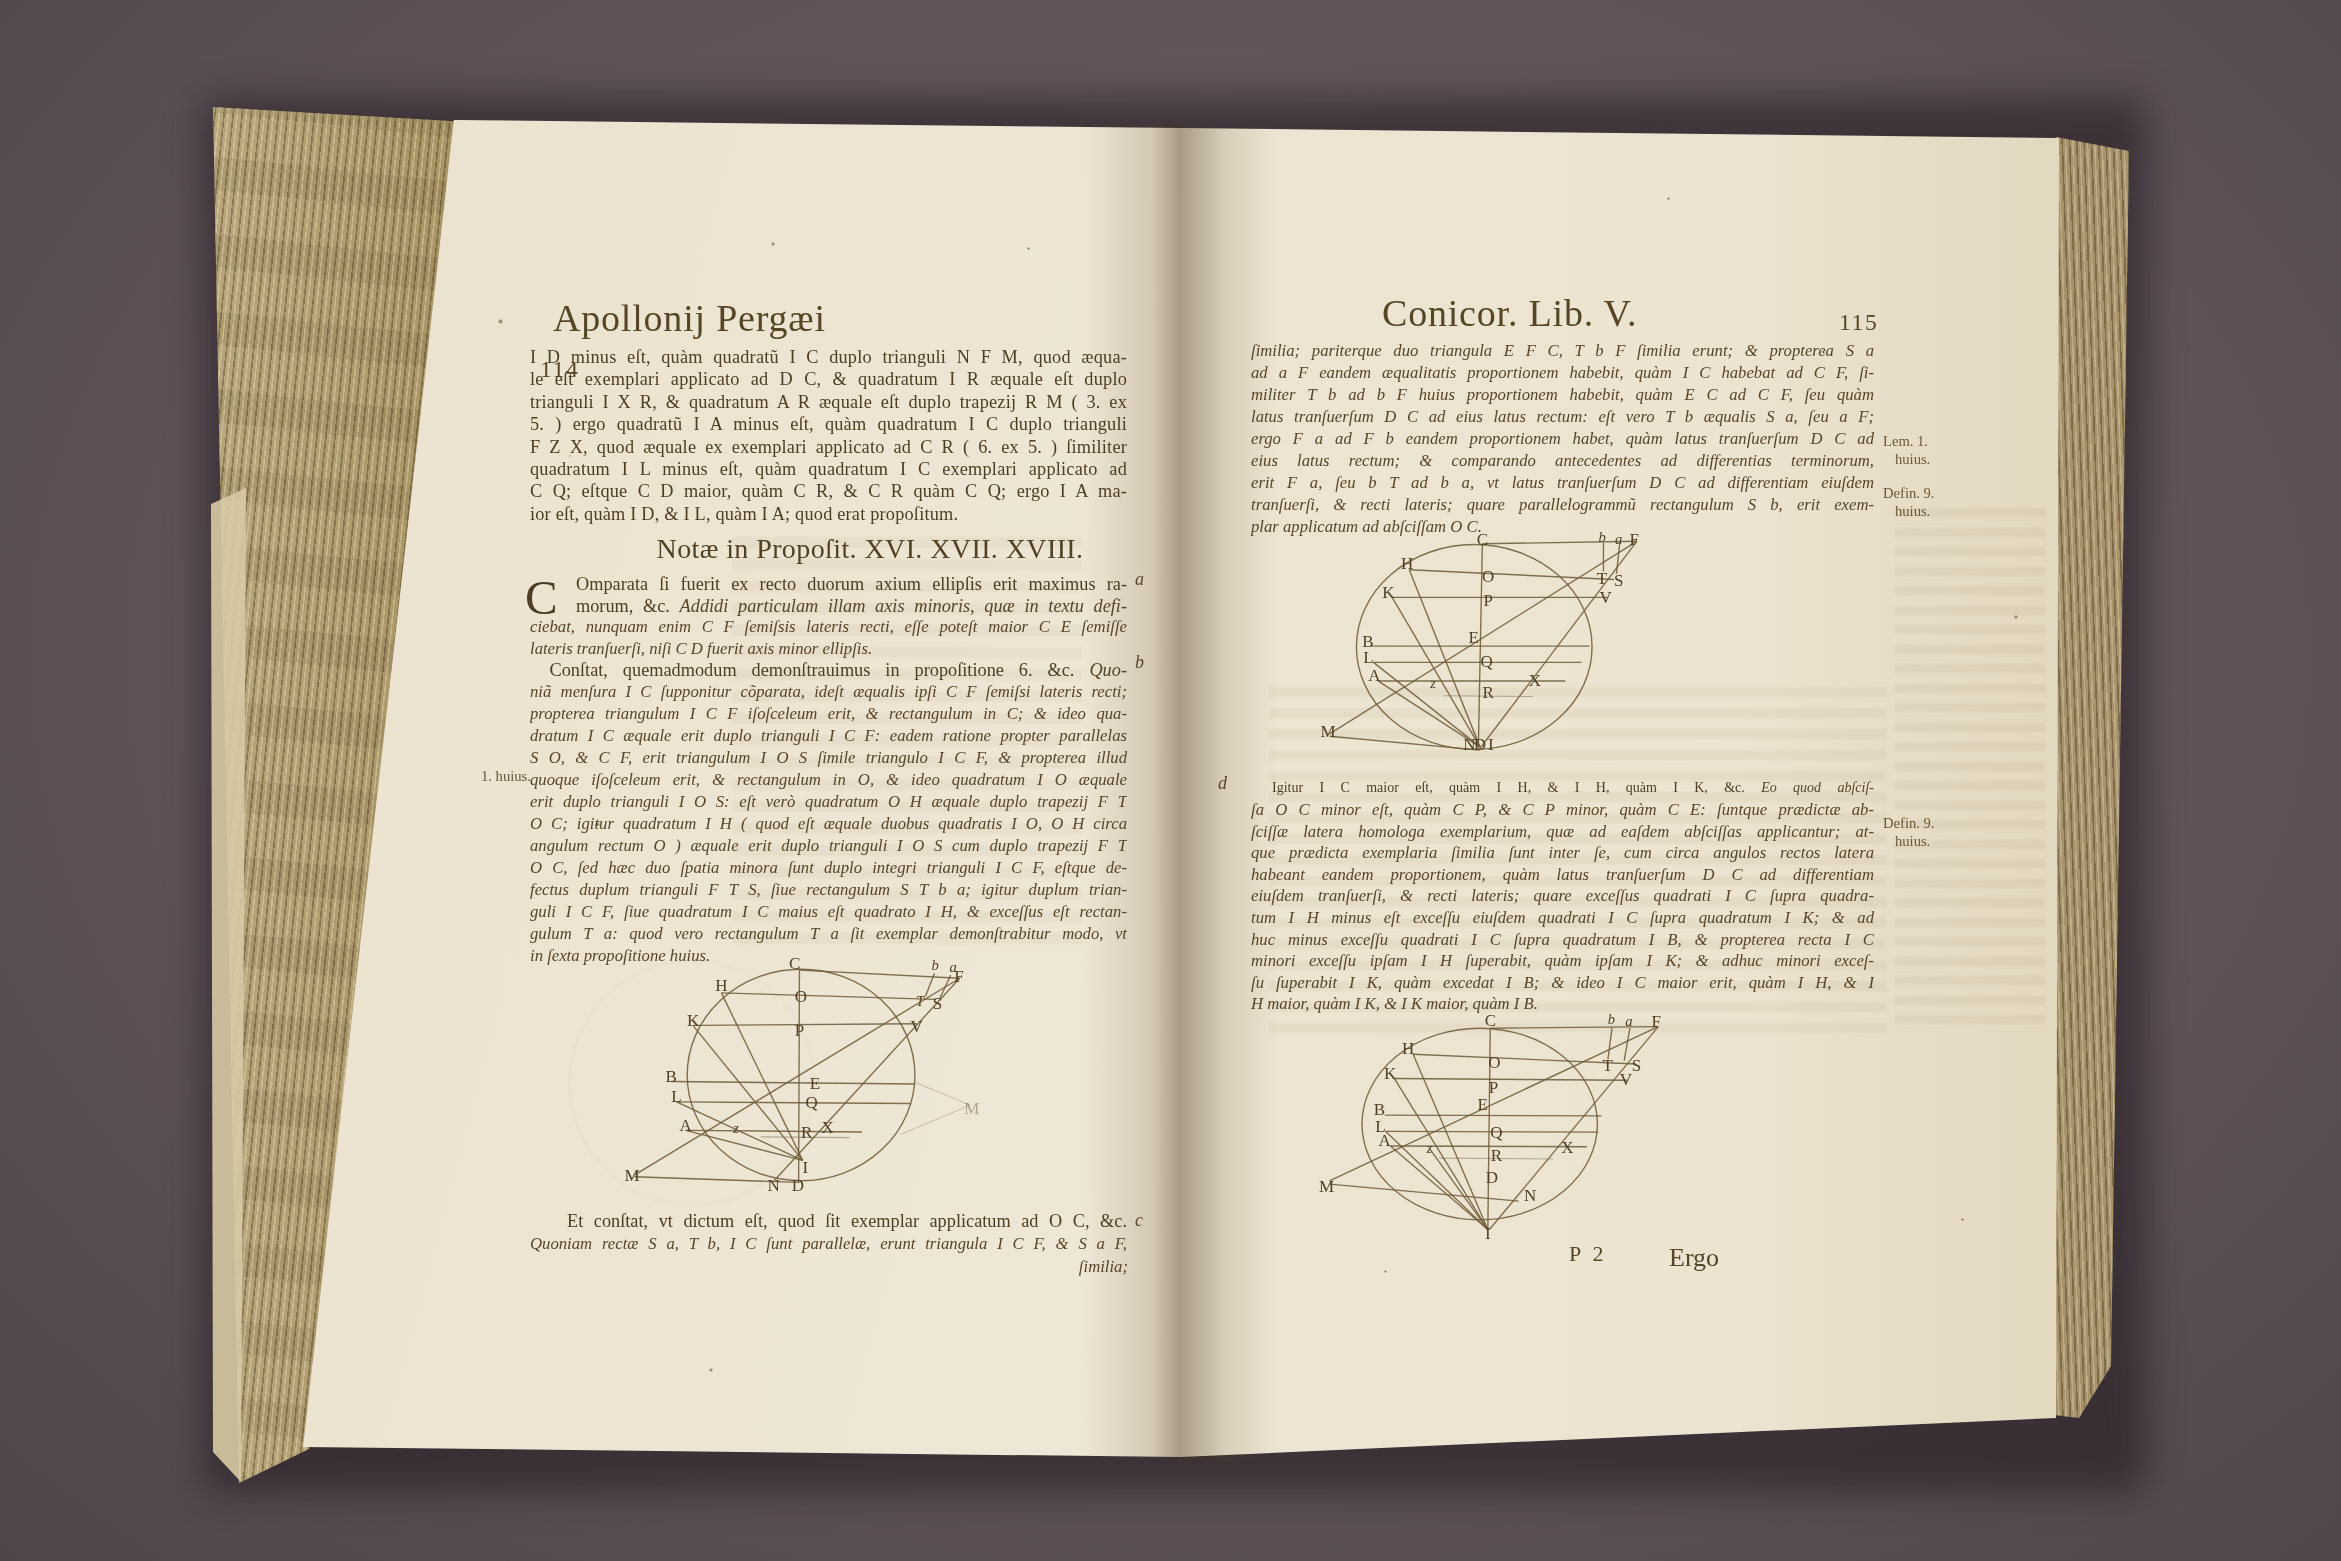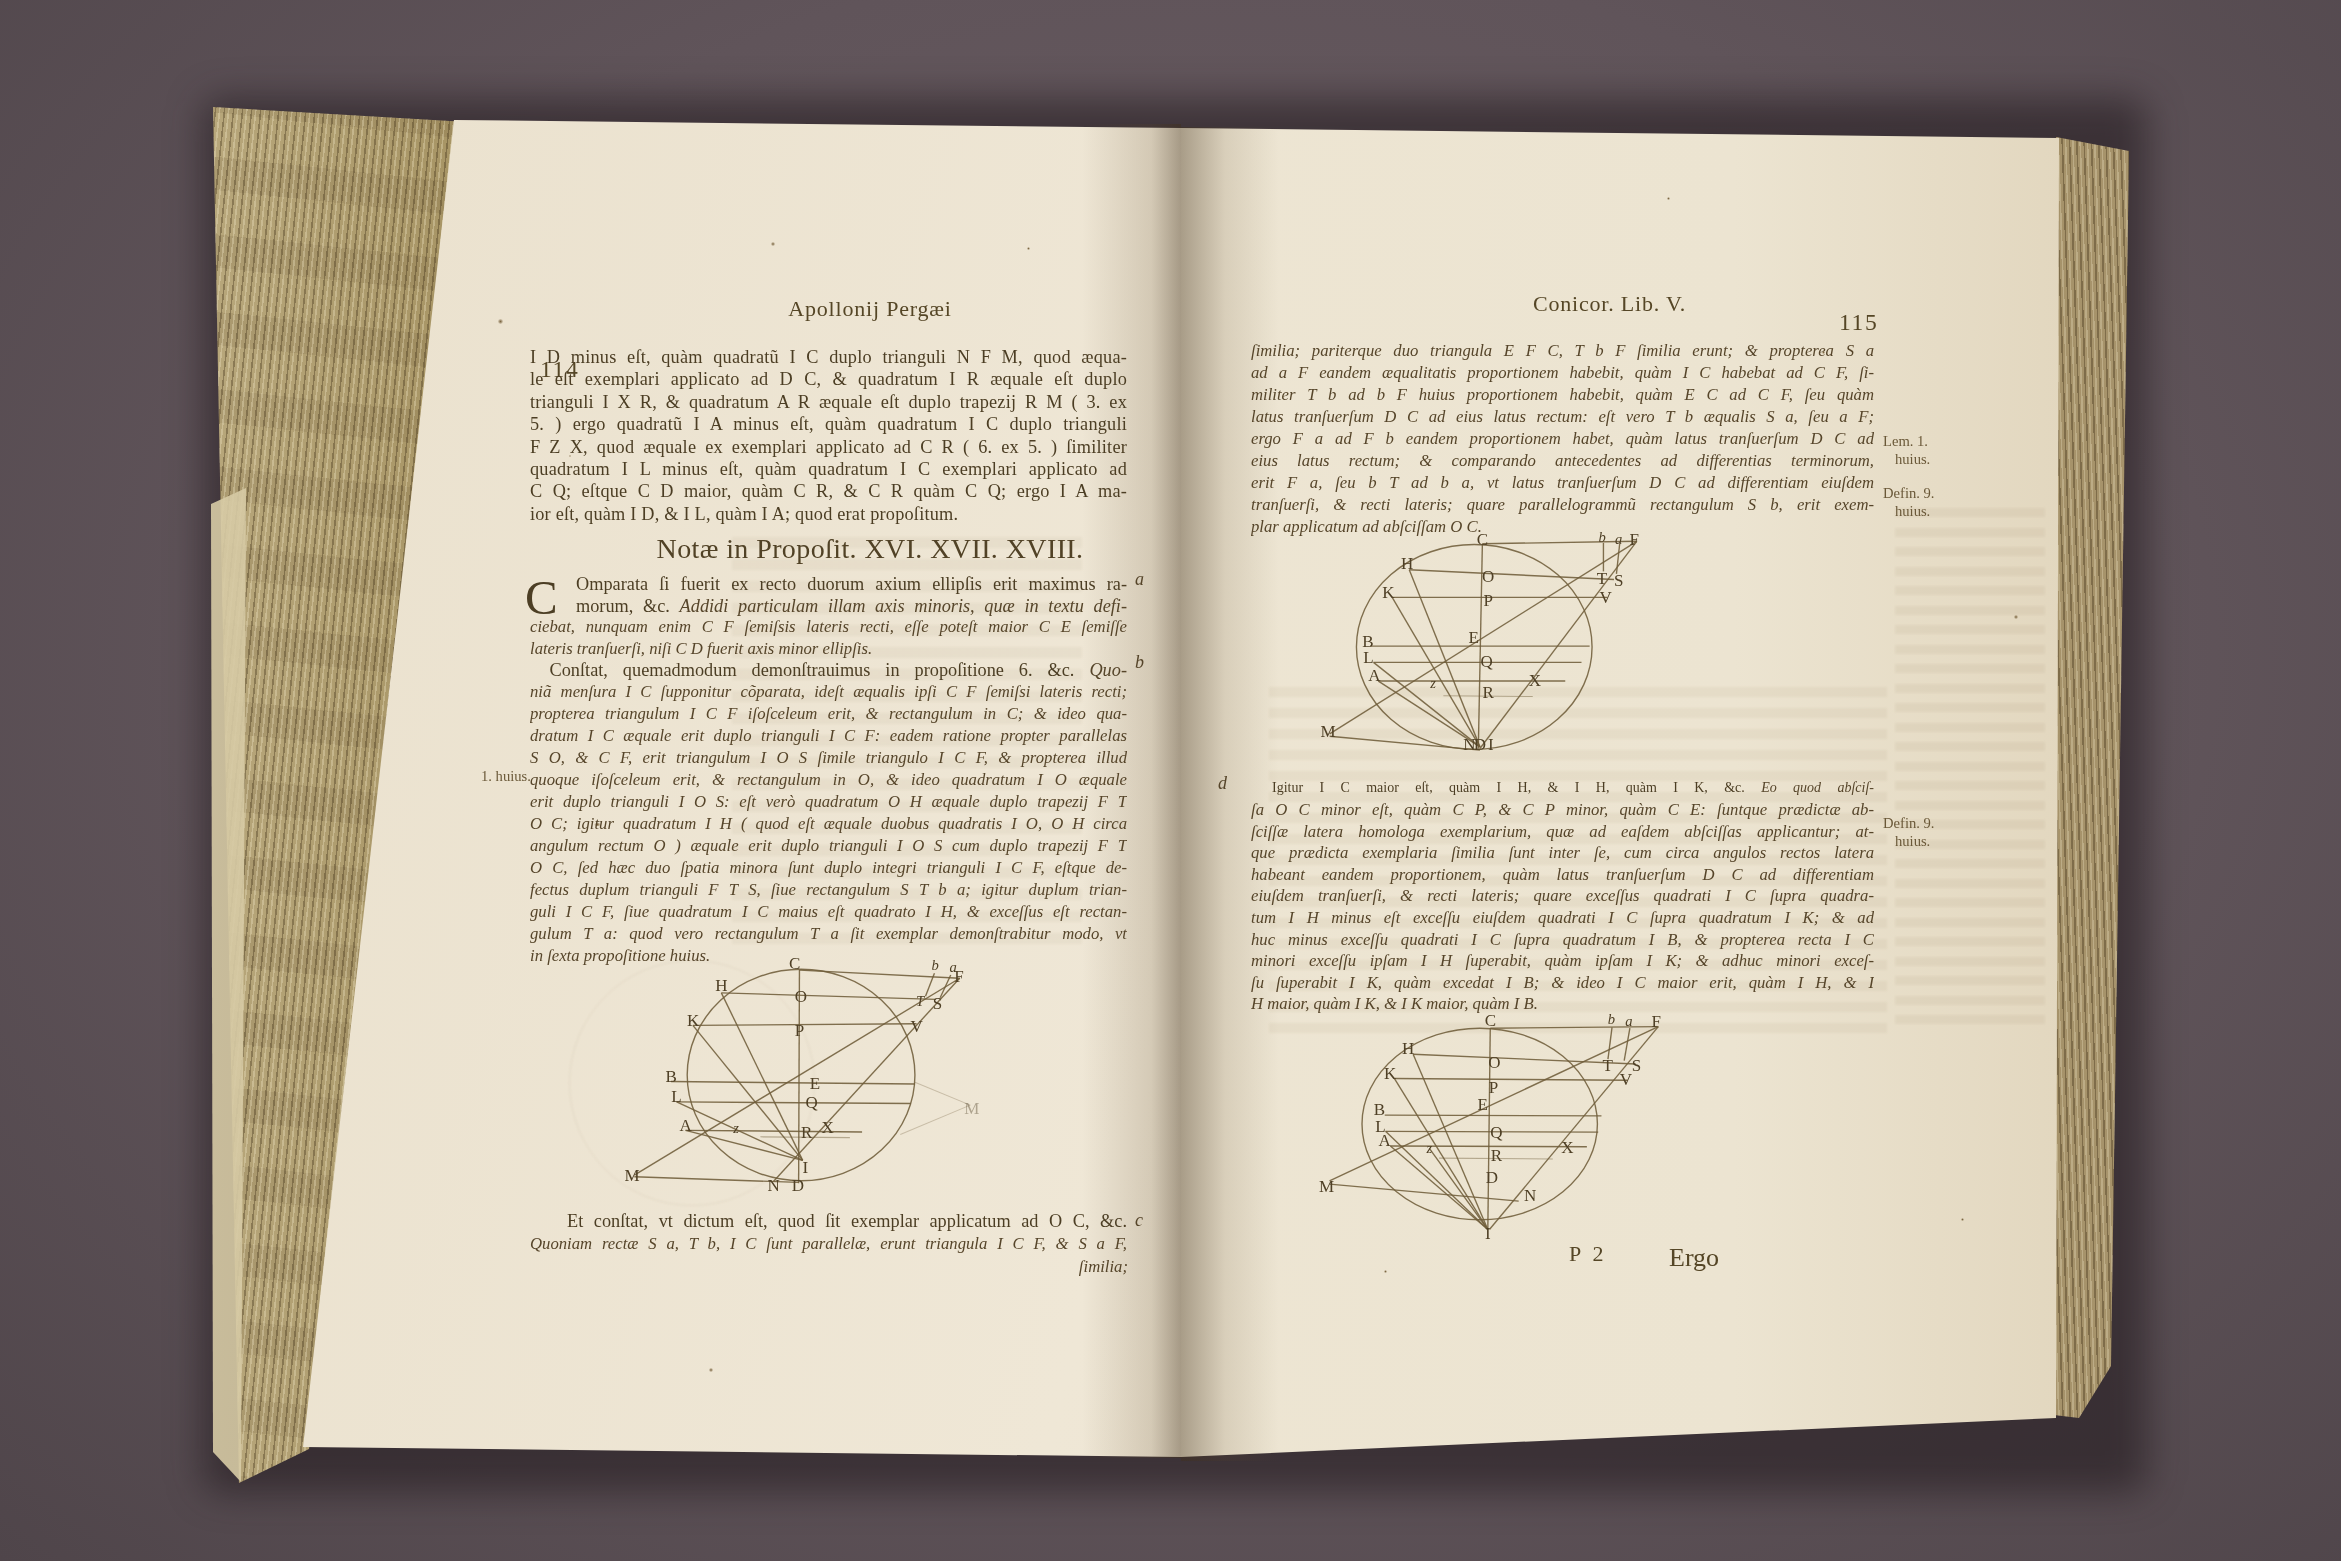--- a/index.html
+++ b/index.html
@@ -51,21 +51,21 @@
   .bleed.b4{left:569px;top:960px;width:244px;height:244px;border:1.6px solid rgba(120,95,55,.08);border-radius:50%;}
   .spot{position:absolute;border-radius:50%;
     background:radial-gradient(circle at 50% 50%, rgba(104,80,40,.85) 0%, rgba(104,80,40,.25) 60%, rgba(104,80,40,0) 100%);}
 
   
   .rom{font-style:normal;}
   .ital{font-style:italic;color:#56452a;}
   .lines div, .tline{text-align:justify;text-align-last:justify;overflow:hidden;}
   .lines div:last-child{text-align-last:left;}
   .pagenum{font-size:23.6px;letter-spacing:1.6px;color:#554626;}
-  .runtitle{font-size:22px;letter-spacing:0.8px;text-align:center;color:#554626;}
+  .runtitle{font-size:38px;letter-spacing:0.8px;text-align:left;color:#554626;}
   .heading{font-size:28px;letter-spacing:0.4px;text-align:center;color:#514226;}
   .lp1{left:530px;top:346px;width:597px;font-size:18.3px;letter-spacing:0.2px;}
   .lp1 div{height:22.4px;line-height:22.4px;}
   .na1,.na2{left:530px;width:597px;height:22.4px;line-height:22.4px;font-size:18.3px;padding-left:46px;box-sizing:border-box;}
   .na-rest{left:530px;top:616px;width:597px;font-size:16.7px;}
   .na-rest div{height:22.4px;line-height:22.4px;}
   .nb1{left:530px;top:659px;width:597px;height:22px;line-height:22px;font-size:18.3px;text-indent:19.5px;}
   .nb-rest{left:530px;top:681px;width:597px;font-size:16.7px;}
   .nb-rest div{height:22px;line-height:22px;}
   .dropcap{left:525px;top:576px;font-size:49px;line-height:44px;color:#4c3e24;}

